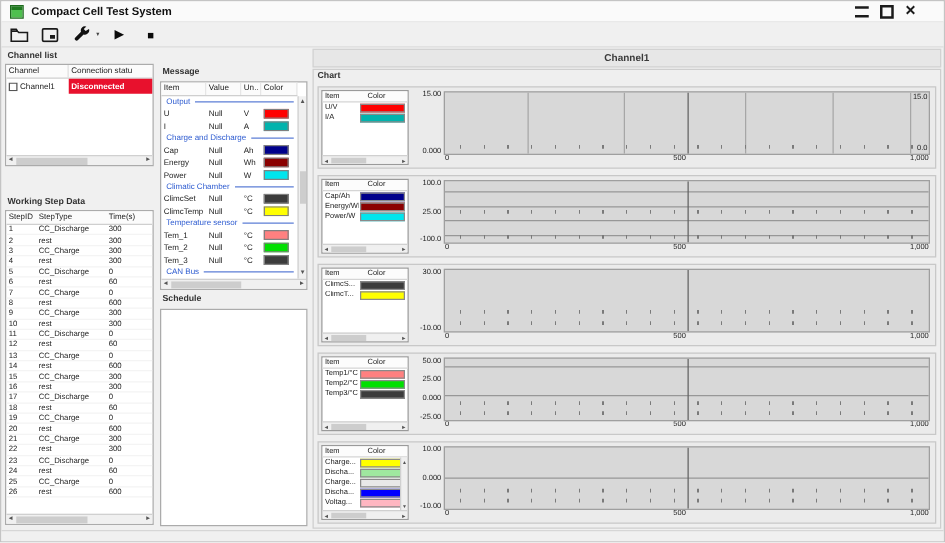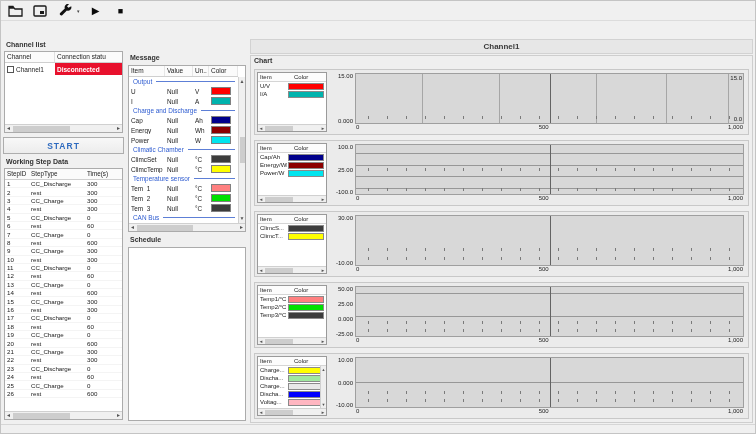--- a/index.html
+++ b/index.html
@@ -103,20 +103,29 @@
 .hl{position:absolute;left:0;right:0;height:1px;background:#979797}
 .ticks{position:absolute;left:3%;right:1%;height:3px;background:repeating-linear-gradient(90deg,#7a7a7a 0,#7a7a7a 1px,transparent 1px,transparent 19px)}
 .rlabels{position:absolute;right:1px;top:1px;bottom:1px;display:flex;flex-direction:column;justify-content:space-between;align-items:flex-end;font-size:6px;line-height:6px;color:#222}
 .ylab,.xlab{white-space:nowrap}
 </style>
 </head>
 <body>
 
 <div class="window">
 
+  <div class="titlebar">
+    <span class="appicon"></span>
+    <span class="title">Compact Cell Test System</span>
+    <span class="wctrls">
+      <span class="wbtn min"></span>
+      <span class="wbtn max"></span>
+      <span class="wbtn close">✕</span>
+    </span>
+  </div>
 
   <div class="toolbar">
     <span class="tbtn">
       <span>
           <svg width="15" height="12" viewBox="0 0 15 12">
             <path d="M1 3 h5 l1 1 h7 v7 h-13 z M1 3 v-1.5 h4 l1 1.5" fill="none" stroke="#1a1a1a" stroke-width="1.3"></path>
           </svg>
         </span>
     </span>
     <span class="tbtn">
@@ -164,21 +173,20 @@
           <div class="hscroll">
             <span class="sarr">◄</span>
             <span class="strack">
                 <span class="sthumb"></span>
               </span>
             <span class="sarr">►</span>
           </div>
         </div>
       </div>
 
-      <div class="startbtn" style="color: rgb(47, 107, 191);">START</div>
 
       <div class="panel step-panel">
         <span class="plabel">Working Step Data</span>
         <div class="pbox">
           <div class="shead">
             <span class="sc1">StepID</span>
             <span class="sc2">StepType</span>
             <span class="sc3">Time(s)</span>
           </div>
           <div class="srows">

